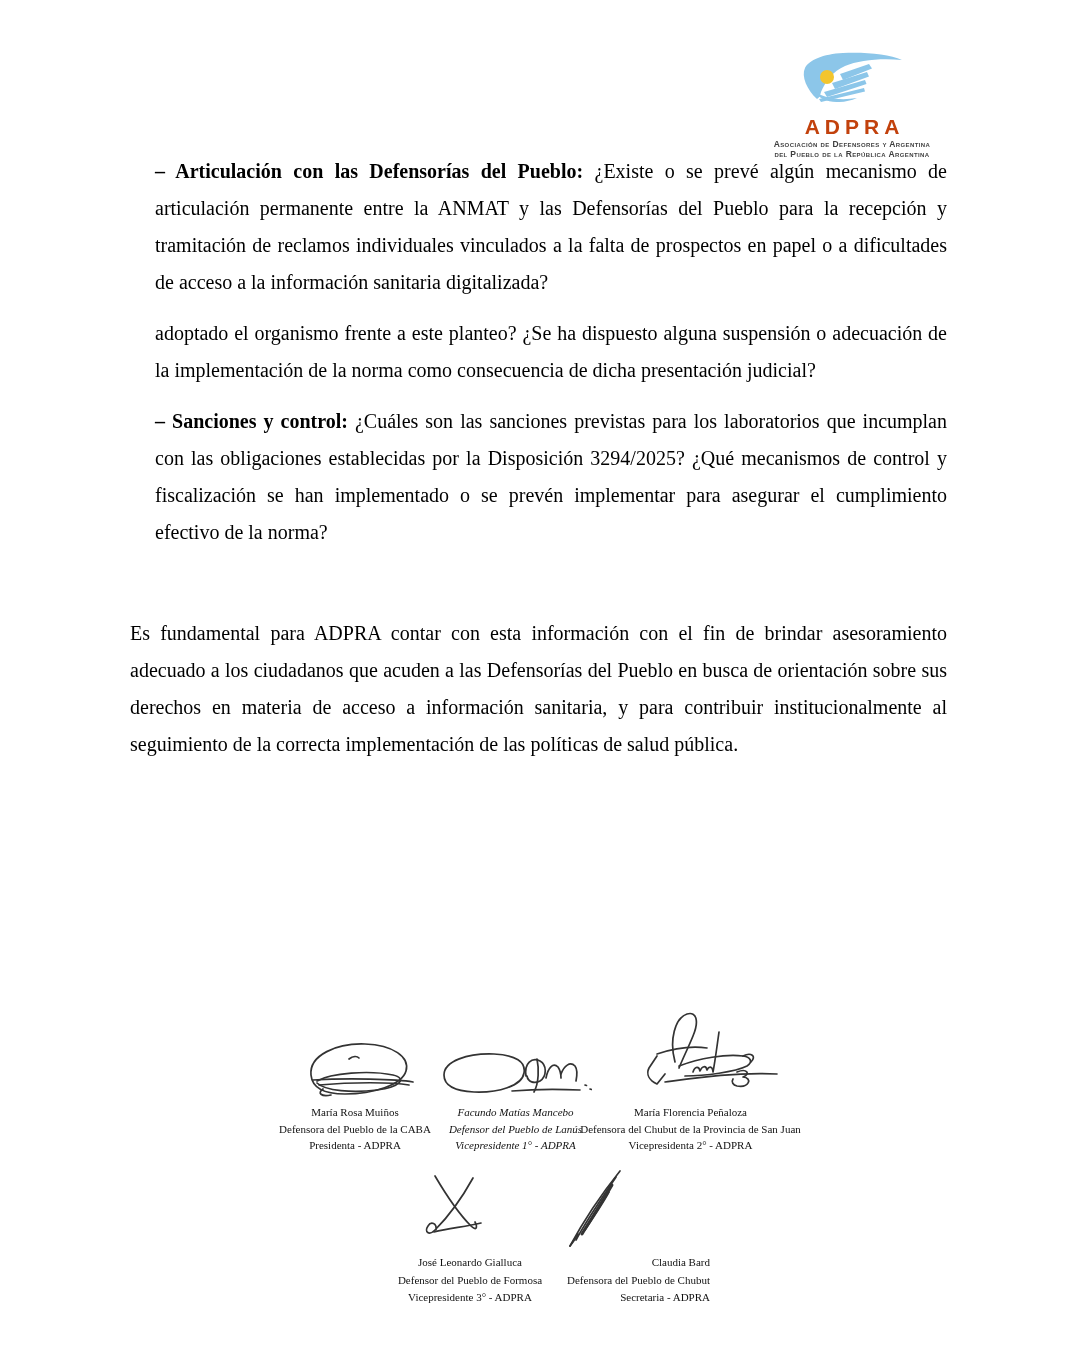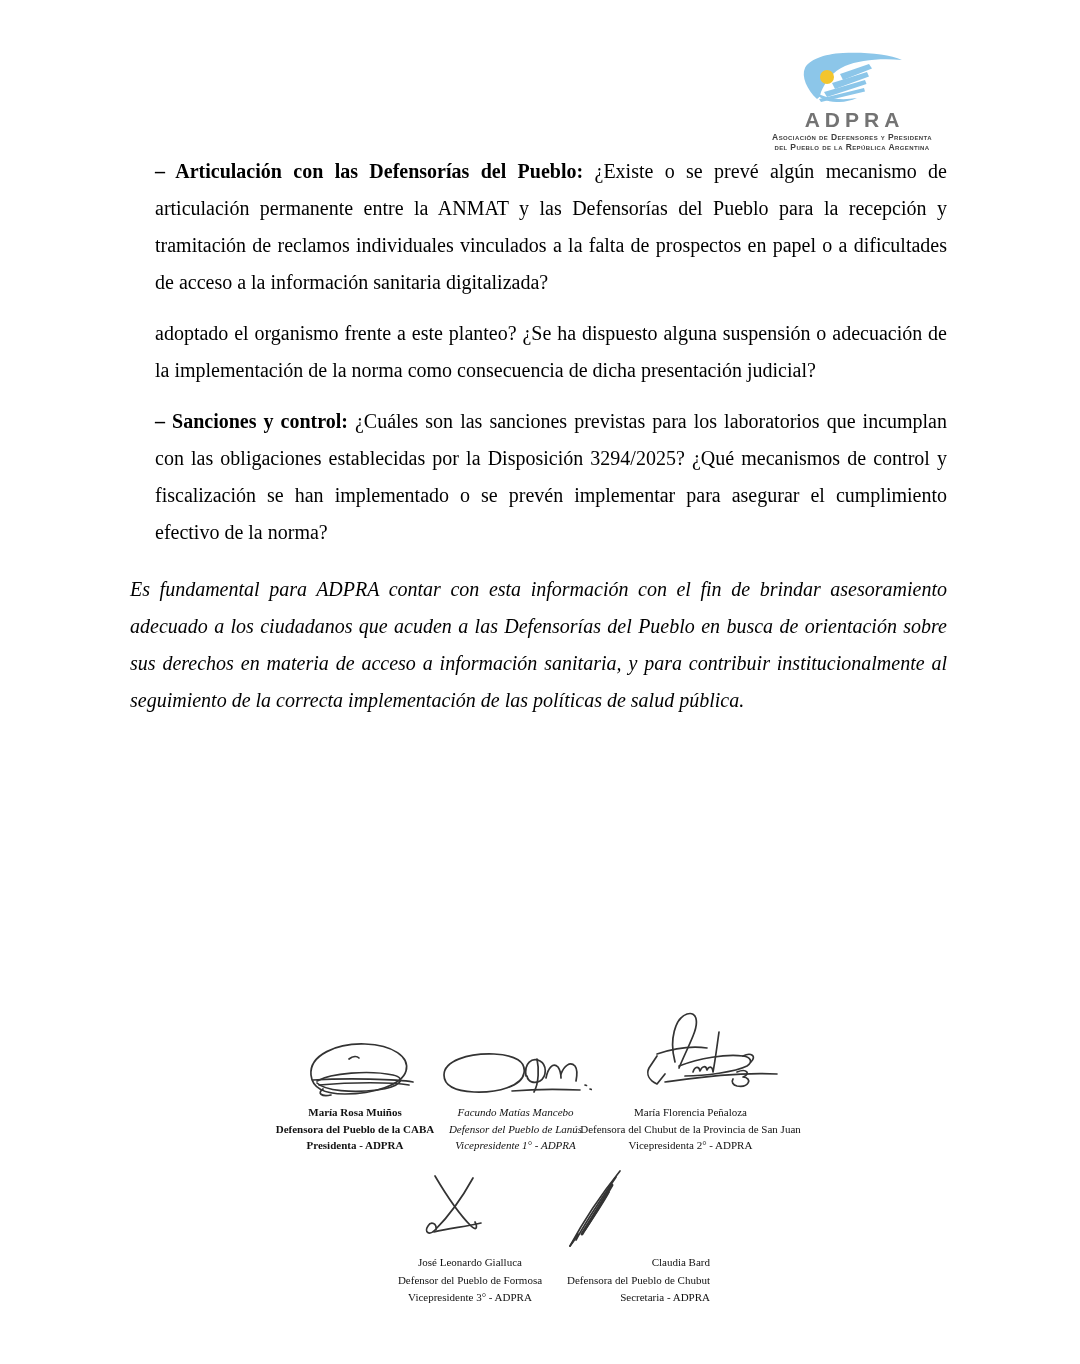--- a/index.html
+++ b/index.html
@@ -6,43 +6,43 @@
   body{
     width:1080px;height:1364px;background:#ffffff;position:relative;
     font-family:"Liberation Serif","DejaVu Serif",serif;color:#000;
     overflow:hidden;
   }
   
   .logo{position:absolute;top:52px;left:763px;width:178px;text-align:center;}
   .logo svg{display:block;margin:0 auto;}
   .logo-name{
     font-family:"Liberation Sans","DejaVu Sans",sans-serif;
-    font-weight:700;font-size:21px;letter-spacing:5px;color:#737373;
-    margin-top:6px;text-indent:5px;
+    font-weight:700;font-size:21px;letter-spacing:5px;color:#c2410c;
+    margin-top:13px;text-indent:5px;
   }
   .logo-cap{
     font-family:"Liberation Sans","DejaVu Sans",sans-serif;
     font-variant:small-caps;font-weight:700;font-size:8.5px;
     letter-spacing:.4px;color:#3f3f3f;line-height:1.2;white-space:nowrap;
   }
   
   .body-text{position:absolute;left:130px;top:153px;width:817px;}
   .body-text p{
     margin:0 0 14px 0;font-size:20px;line-height:37px;
     text-align:justify;
   }
   .body-text p.indent{margin-left:25px;}
-  .body-text p.gap-top{margin-top:20px;font-style:italic;}
+  .body-text p.gap-top{margin-top:64px;}
   
   .sig{position:absolute;text-align:center;}
   .sig .art{display:flex;align-items:flex-end;justify-content:center;height:62px;}
   .sig.row2 .art{height:78px;}
   .sig .cap{margin-top:6px;font-size:11px;line-height:16.5px;color:#111;}
   .sig.row2 .cap{line-height:17.5px;}
-  .sig.bold .cap{font-weight:700;}
+  .sig.bold .cap{font-weight:400;}
   .sig svg{display:block;}
   .sig path,.sig line{fill:none;stroke:#333;stroke-width:1.7;stroke-linecap:round;stroke-linejoin:round;}
   #sig-penaloza svg{transform:translateX(22px);}
   #sig-gialluca svg{transform:translateX(-17px);}
   #sig-bard svg{transform:translateX(-19px);}
 </style>
 </head>
 <body>
 
 <div class="page">
@@ -51,21 +51,21 @@
     <svg width="106" height="50" viewBox="0 0 106 50">
       <path d="M18,47 C8,38 2,24 6,16 C10,8 24,2 44,1 C66,0 90,2 103,8 C82,6 60,8 46,14 C34,19 26,30 22,40 C21,44 20,46 18,47 Z" fill="#8cc6e9"></path>
       <path d="M41,22 L70,12 L73,16.5 L44,28 Z" fill="#8cc6e9"></path>
       <path d="M33,31 L68,20 L70,24.5 L36,37 Z" fill="#8cc6e9"></path>
       <path d="M25,40 L66,28 L67.5,32 L28,45 Z" fill="#8cc6e9"></path>
       <path d="M20,47 L65,36 L66,39.5 L22,50 Z" fill="#8cc6e9"></path>
       <circle cx="28" cy="25" r="7" fill="#f2c52e"></circle>
       <path d="M15,39 C24,46 40,49 58,46 C42,53 22,51 15,39 Z" fill="#8cc6e9"></path>
     </svg>
     <div class="logo-name">ADPRA</div>
-    <div class="logo-cap">Asociación de Defensores y Presidenta</div>
+    <div class="logo-cap">Asociación de Defensores y Argentina</div>
     <div class="logo-cap">del Pueblo de la República Argentina</div>
   </div>
 
   <div class="body-text">
     <p class="indent"><strong>– Articulación con las Defensorías del Pueblo:</strong><span> ¿Existe o se prevé algún mecanismo de articulación permanente entre la ANMAT y las Defensorías del Pueblo para la recepción y tramitación de reclamos individuales vinculados a la falta de prospectos en papel o a dificultades de acceso a la información sanitaria digitalizada?</span></p>
     <p class="indent"><span>adoptado el organismo frente a este planteo? ¿Se ha dispuesto alguna suspensión o adecuación de la implementación de la norma como consecuencia de dicha presentación judicial?</span></p>
     <p class="indent"><strong>– Sanciones y control:</strong><span> ¿Cuáles son las sanciones previstas para los laboratorios que incumplan con las obligaciones establecidas por la Disposición 3294/2025? ¿Qué mecanismos de control y fiscalización se han implementado o se prevén implementar para asegurar el cumplimiento efectivo de la norma?</span></p>
     <p class="gap-top"><span>Es fundamental para ADPRA contar con esta información con el fin de brindar asesoramiento adecuado a los ciudadanos que acuden a las Defensorías del Pueblo en busca de orientación sobre sus derechos en materia de acceso a información sanitaria, y para contribuir institucionalmente al seguimiento de la correcta implementación de las políticas de salud pública.</span></p>
   </div>
 

